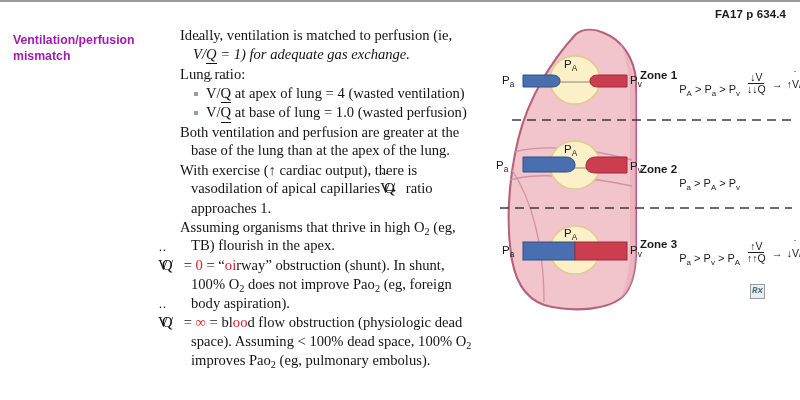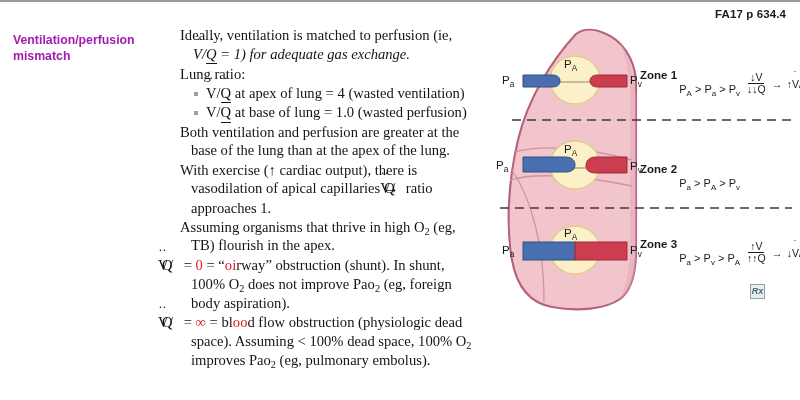--- a/index.html
+++ b/index.html
@@ -135,21 +135,21 @@
   }
   .rx-icon {
     position: absolute;
     left: 258px;
     top: 264px;
     width: 15px;
     height: 15px;
     background: #e9eef0;
     border: 1px solid #8fa2aa;
     box-sizing: border-box;
-    font-family: Liberation Sans, sans-serif;
+    font-family: Liberation Mono, monospace;
     font-size: 9px;
     font-weight: bold;
     color: #4f6b74;
     line-height: 13px;
     text-align: center;
     font-style: italic;
   }
 
   
   .zone-block {

